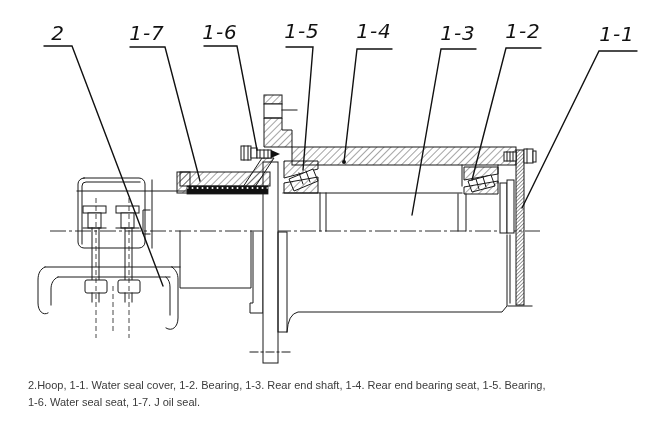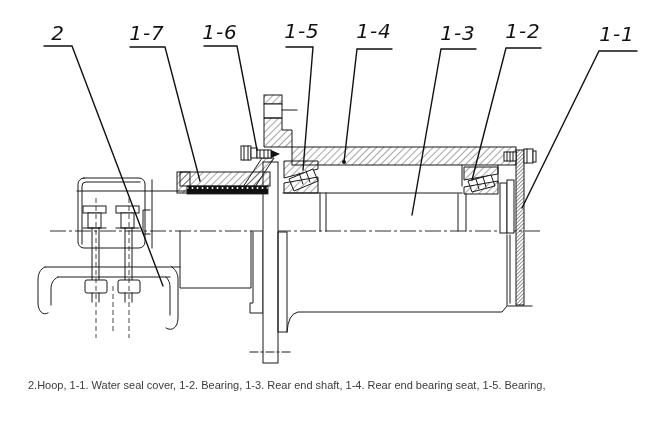--- a/index.html
+++ b/index.html
@@ -177,15 +177,16 @@
       </g>
       <g>
         <text class="callout" x="617" y="41">1-1</text>
         <path class="lead" d="M637,51 H599 L522,208"></path>
       </g>
     </g>
   </svg>
 
   <div class="caption">
     <div>2.Hoop, 1-1. Water seal cover, 1-2. Bearing, 1-3. Rear end shaft, 1-4. Rear end bearing seat, 1-5. Bearing,</div>
+    <div>1-6. Water seal seat, 1-7. J oil seal.</div>
   </div>
 
 </div>
 
 </body></html>

